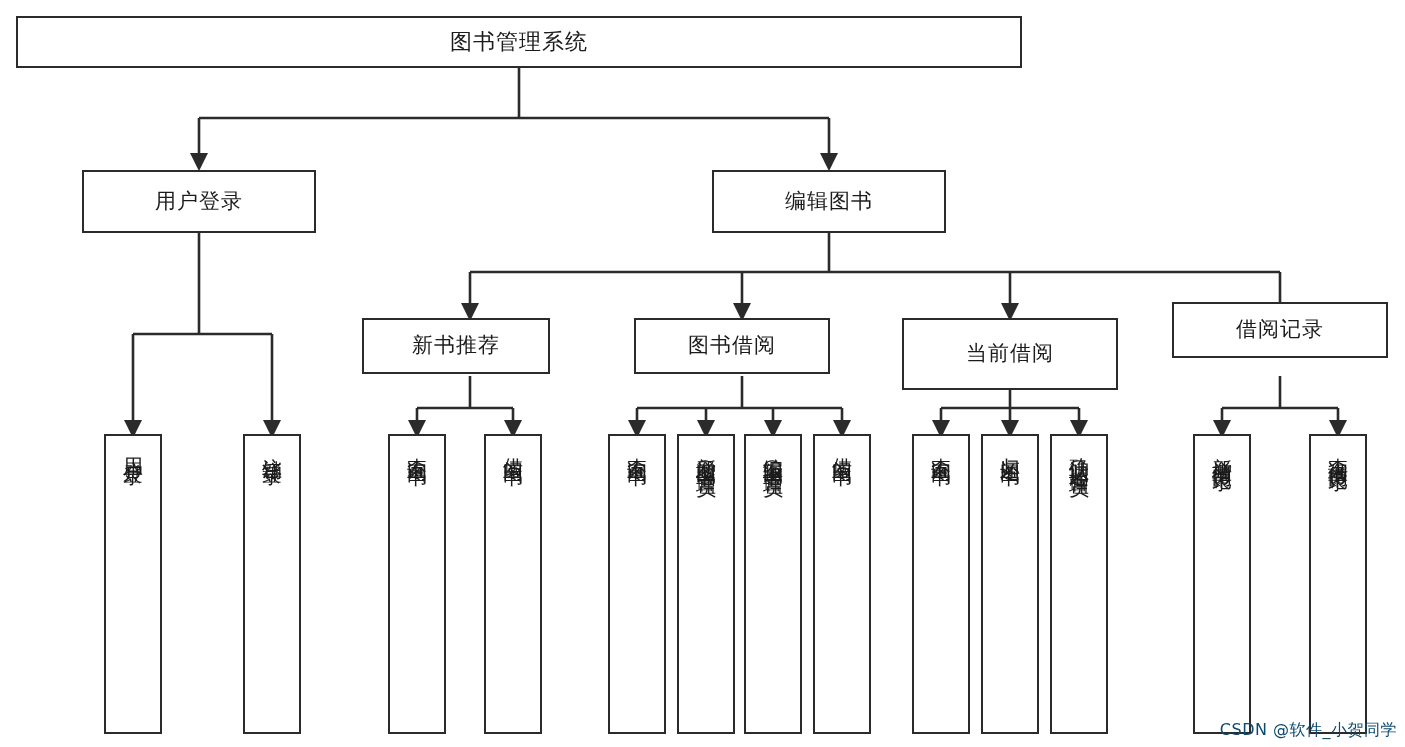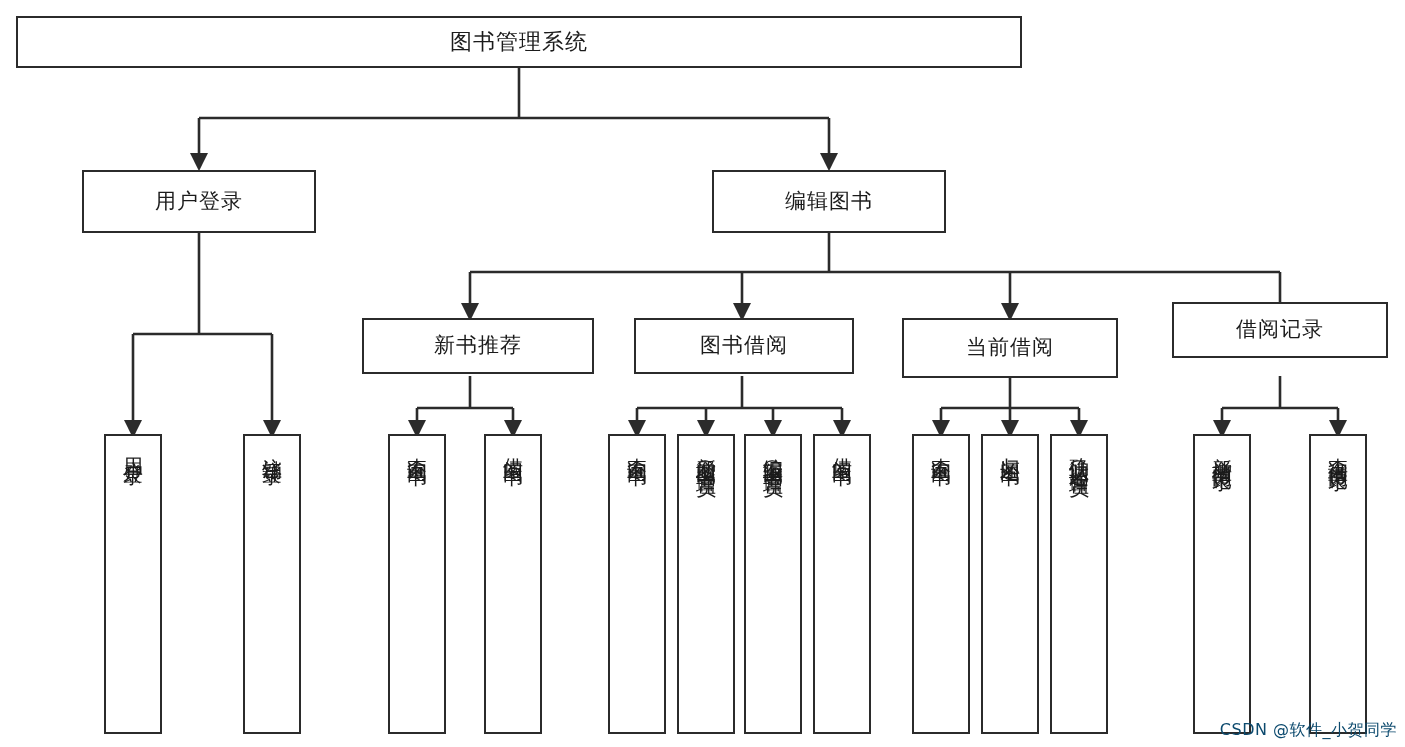--- a/index.html
+++ b/index.html
@@ -128,27 +128,27 @@
     <span>图书管理系统</span>
   </div>
 
   <div class="node node-h" style="left:82px; top:170px; width:234px; height:63px;">
     <span>用户登录</span>
   </div>
   <div class="node node-h" style="left:712px; top:170px; width:234px; height:63px;">
     <span>编辑图书</span>
   </div>
 
-  <div class="node node-h" style="left:362px; top:318px; width:232px; height:56px;align-items:center;">
+  <div class="node node-h" style="left:362px; top:318px; width:188px; height:56px;align-items:center;">
     <span>新书推荐</span>
   </div>
-  <div class="node node-h" style="left:634px; top:318px; width:220px; height:56px;">
+  <div class="node node-h" style="left:634px; top:318px; width:196px; height:56px;">
     <span>图书借阅</span>
   </div>
-  <div class="node node-h" style="left:902px; top:318px; width:216px; height:60px;">
+  <div class="node node-h" style="left:902px; top:318px; width:216px; height:72px;">
     <span>当前借阅</span>
   </div>
   <div class="node node-h" style="left:1172px; top:302px; width:216px; height:56px;">
     <span>借阅记录</span>
   </div>
 
   <div class="node node-v" style="left:104px; top:434px; width:58px; height:300px;">
     <span class="vtext">用户登录</span>
   </div>
   <div class="node node-v" style="left:243px; top:434px; width:58px; height:300px;">

